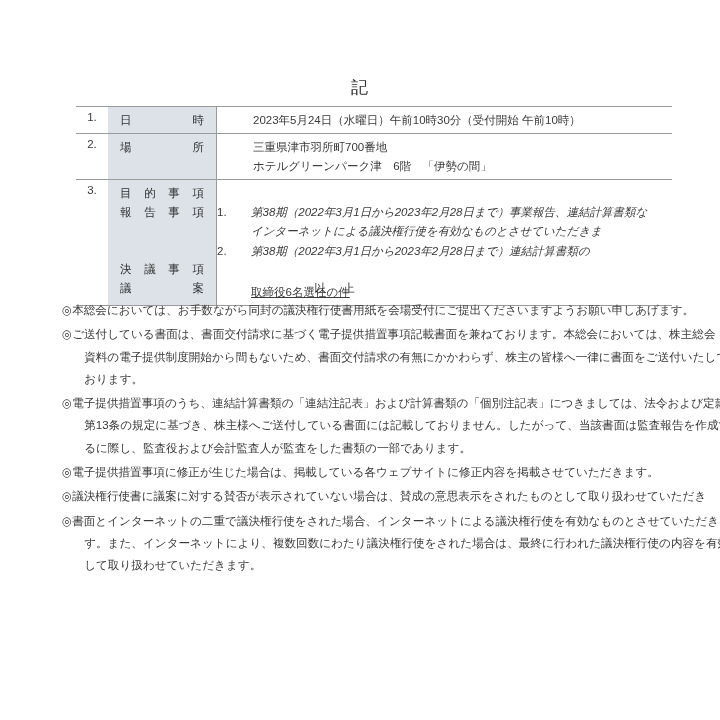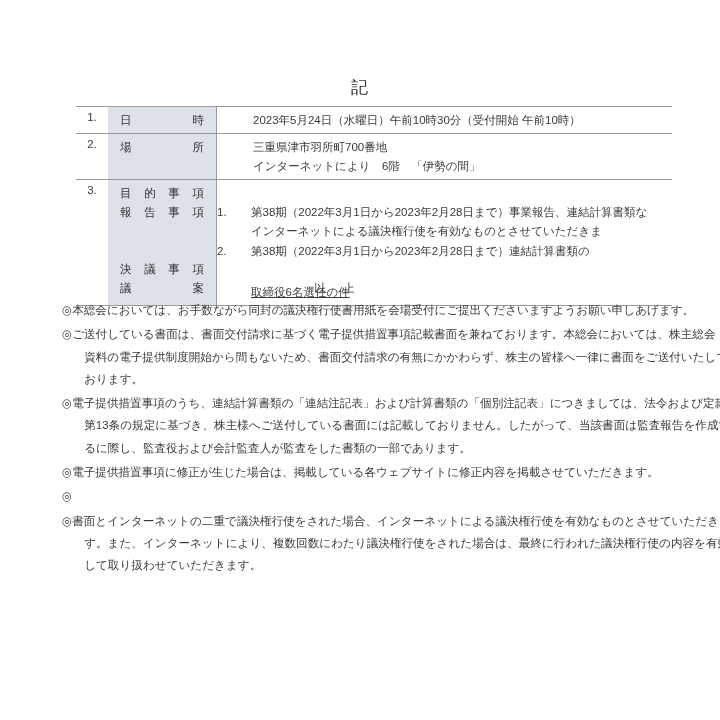--- a/index.html
+++ b/index.html
@@ -104,20 +104,21 @@
   }
   .sub-marker {
     flex: 0 0 34px;
     font-size: 11.5px;
     line-height: 19px;
   }
   .sub-text {
     flex: 1 1 auto;
     font-size: 11.5px;
     line-height: 19px;
+    font-style: italic;
   }
 
   
   .closing-mark {
     position: absolute;
     top: 281px;
     left: 0;
     width: 672px;
     text-align: center;
     font-size: 11.5px;
@@ -183,21 +184,21 @@
         <td class="col-label">
           <div class="label-spread">
             <span>場</span>
             <span class="label-blank"></span>
             <span class="label-blank"></span>
             <span>所</span>
           </div>
         </td>
         <td class="col-body">
           <div>三重県津市羽所町700番地</div>
-          <div>インターネットにより　6階　「伊勢の間」</div>
+          <div>ホテルグリーンパーク津　6階　「伊勢の間」</div>
         </td>
       </tr>
 
       <tr class="last-rule">
         <td class="col-num">3.</td>
         <td class="col-label">
           <div class="label-spread">
             <span>目</span>
             <span>的</span>
             <span>事</span>
@@ -286,20 +287,21 @@
     <div class="note">
       <span class="note-bullet">◎</span>
       <span class="note-body">
         <span class="note-line">電子提供措置事項に修正が生じた場合は、掲載している各ウェブサイトに修正内容を掲載させていただきます。</span>
       </span>
     </div>
 
     <div class="note">
       <span class="note-bullet">◎</span>
       <span class="note-body">
+        <span class="note-line">議決権行使書に議案に対する賛否が表示されていない場合は、賛成の意思表示をされたものとして取り扱わせていただき</span>
       </span>
     </div>
 
     <div class="note">
       <span class="note-bullet">◎</span>
       <span class="note-body">
         <span class="note-line">書面とインターネットの二重で議決権行使をされた場合、インターネットによる議決権行使を有効なものとさせていただきま</span>
         <span class="note-line indent">す。また、インターネットにより、複数回数にわたり議決権行使をされた場合は、最終に行われた議決権行使の内容を有効と</span>
         <span class="note-line indent">して取り扱わせていただきます。</span>
       </span>

